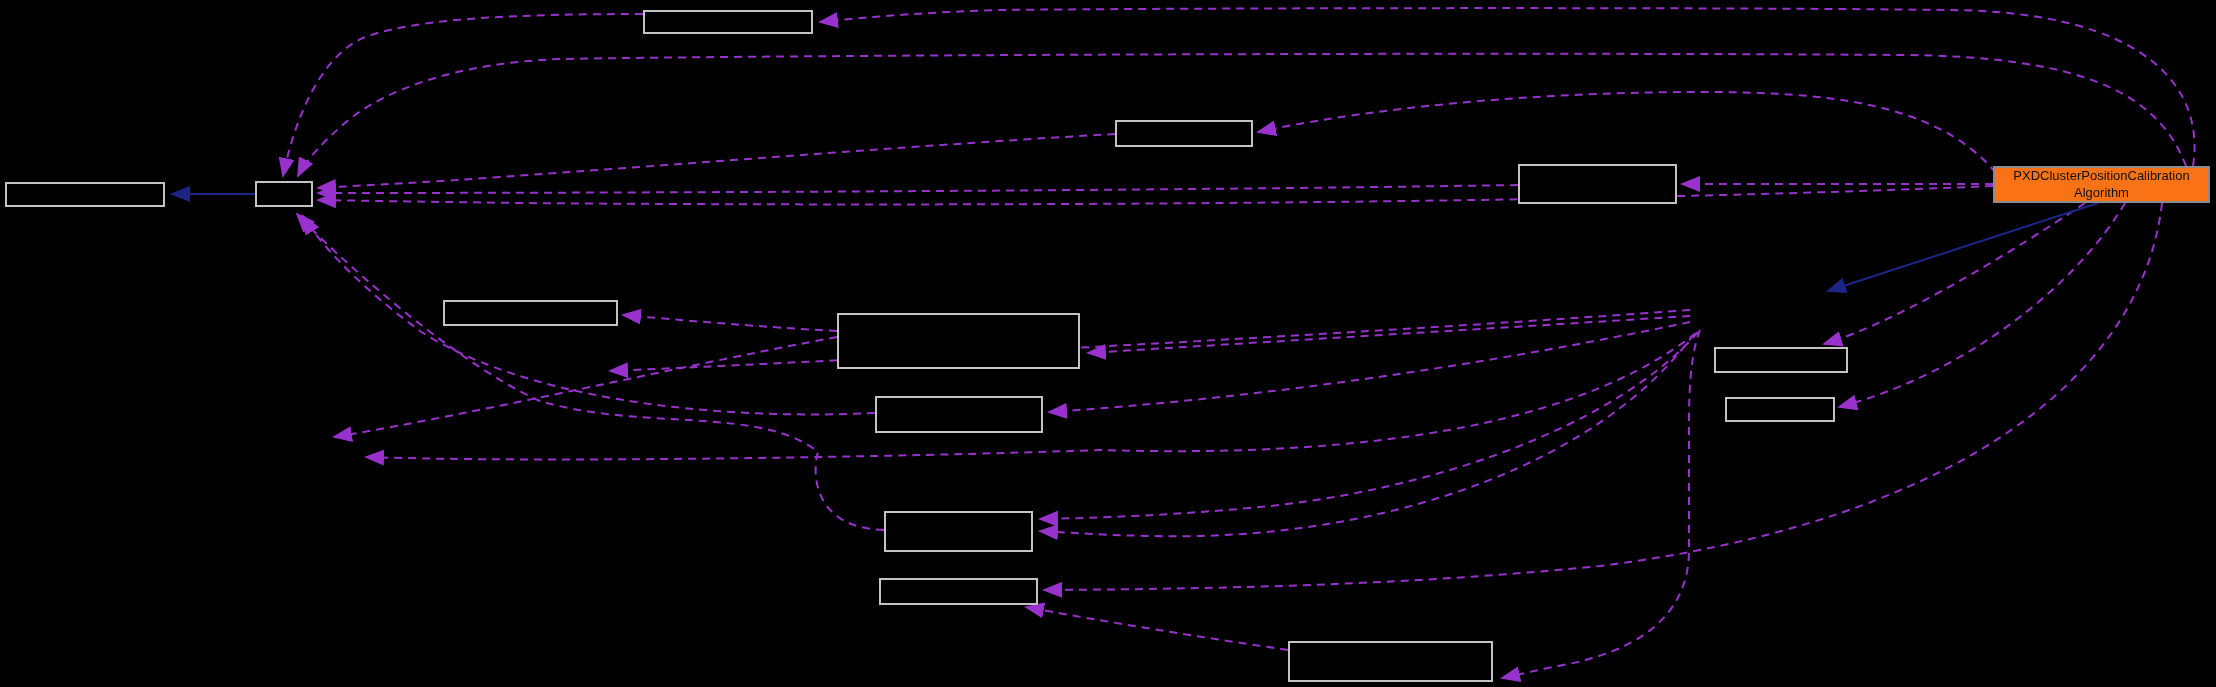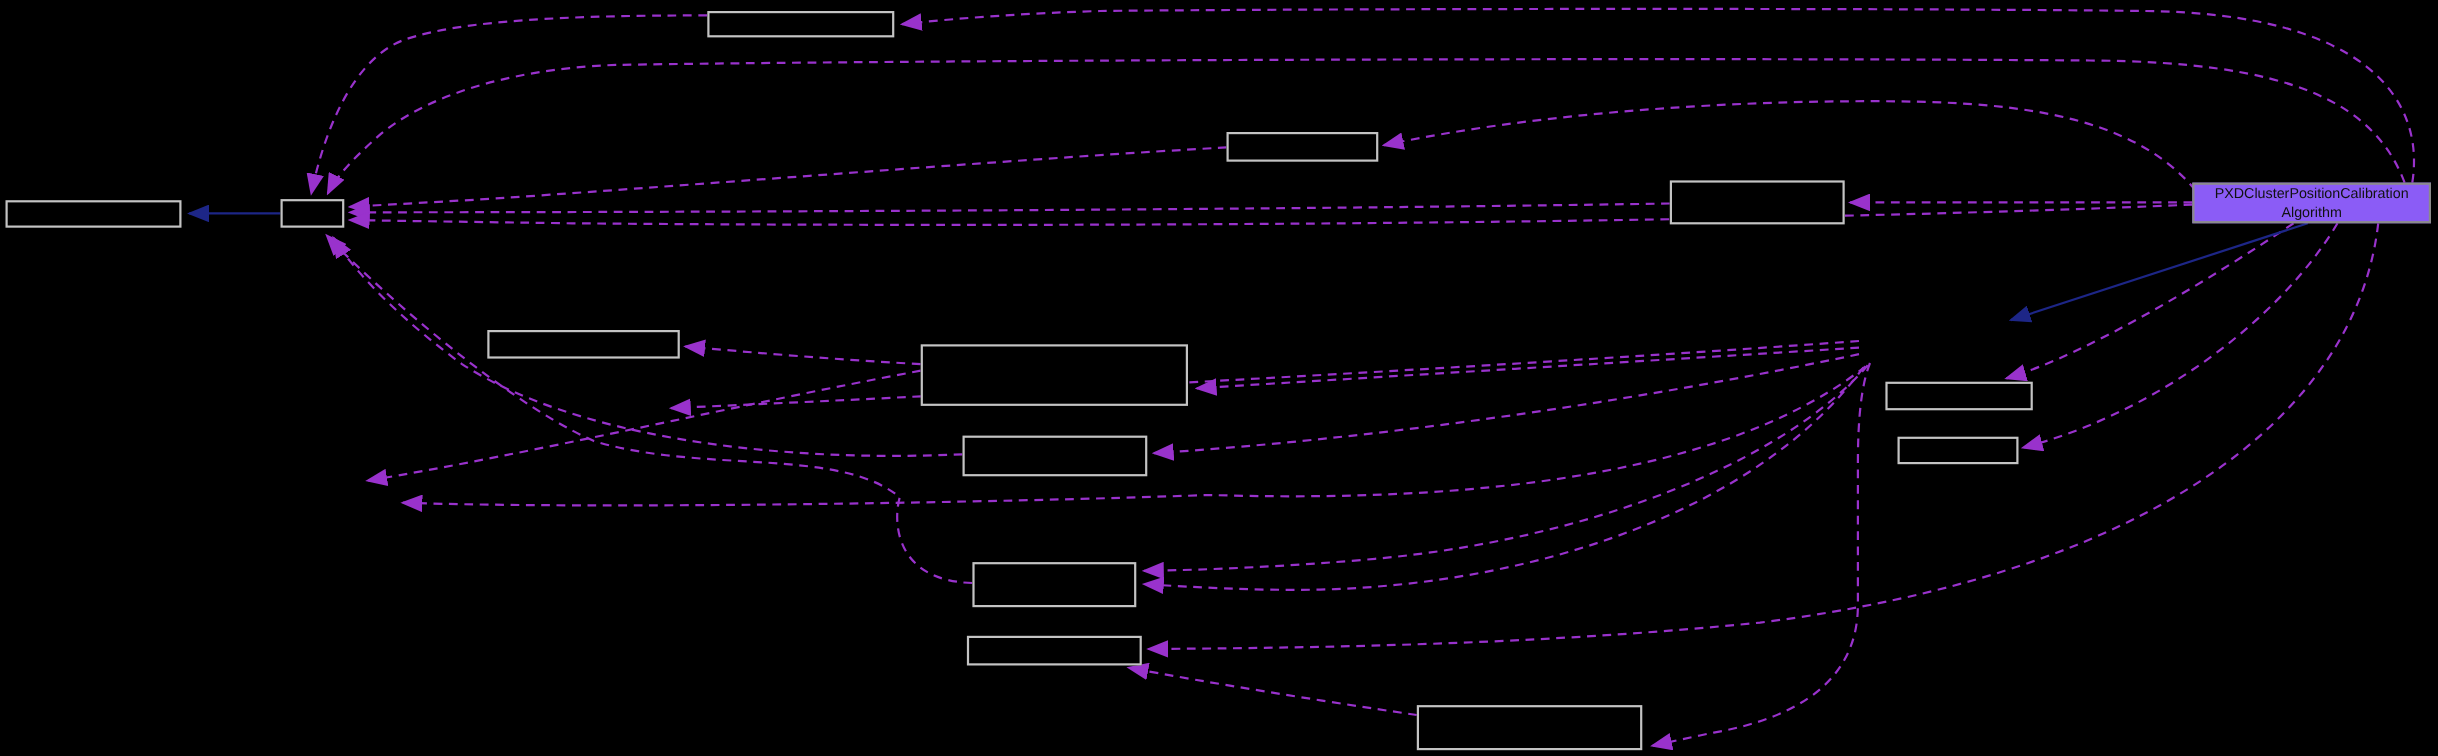--- a/index.html
+++ b/index.html
@@ -3,21 +3,21 @@
 <meta charset="utf-8">
 <style>
   html,body{margin:0;padding:0;background:#000;}
   .canvas{position:relative;width:2216px;height:687px;background:#000;overflow:hidden;
           font-family:"Liberation Sans", sans-serif;}
   #edge-layer{position:absolute;left:0;top:0;width:2216px;height:687px;}
   .edge-usage{fill:none;stroke:#9932cc;stroke-width:2;stroke-dasharray:8 6;}
   .edge-inheritance{fill:none;stroke:#1d2687;stroke-width:2;}
   #node-layer{position:absolute;left:0;top:0;width:2216px;height:687px;}
   .graph-node{position:absolute;box-sizing:border-box;border:2px solid #c3c3c3;background:#000;}
-  .graph-node.main{background:#8b5cf6;border:2px solid #8b8b8b;color:#111;
+  .graph-node.main{background:#f97316;border:2px solid #8b8b8b;color:#111;
       display:flex;align-items:center;justify-content:center;text-align:center;
       font-size:13px;line-height:1.3;white-space:pre-line;}
 </style>
 </head>
 <body>
 
 <div class="canvas">
   <svg id="edge-layer" width="2216" height="687" viewBox="0 0 2216 687" xmlns="http://www.w3.org/2000/svg">
     <defs>
       <marker id="arrow-usage" viewBox="0 0 10 8" refX="9" refY="4" markerWidth="10" markerHeight="8" orient="auto">

